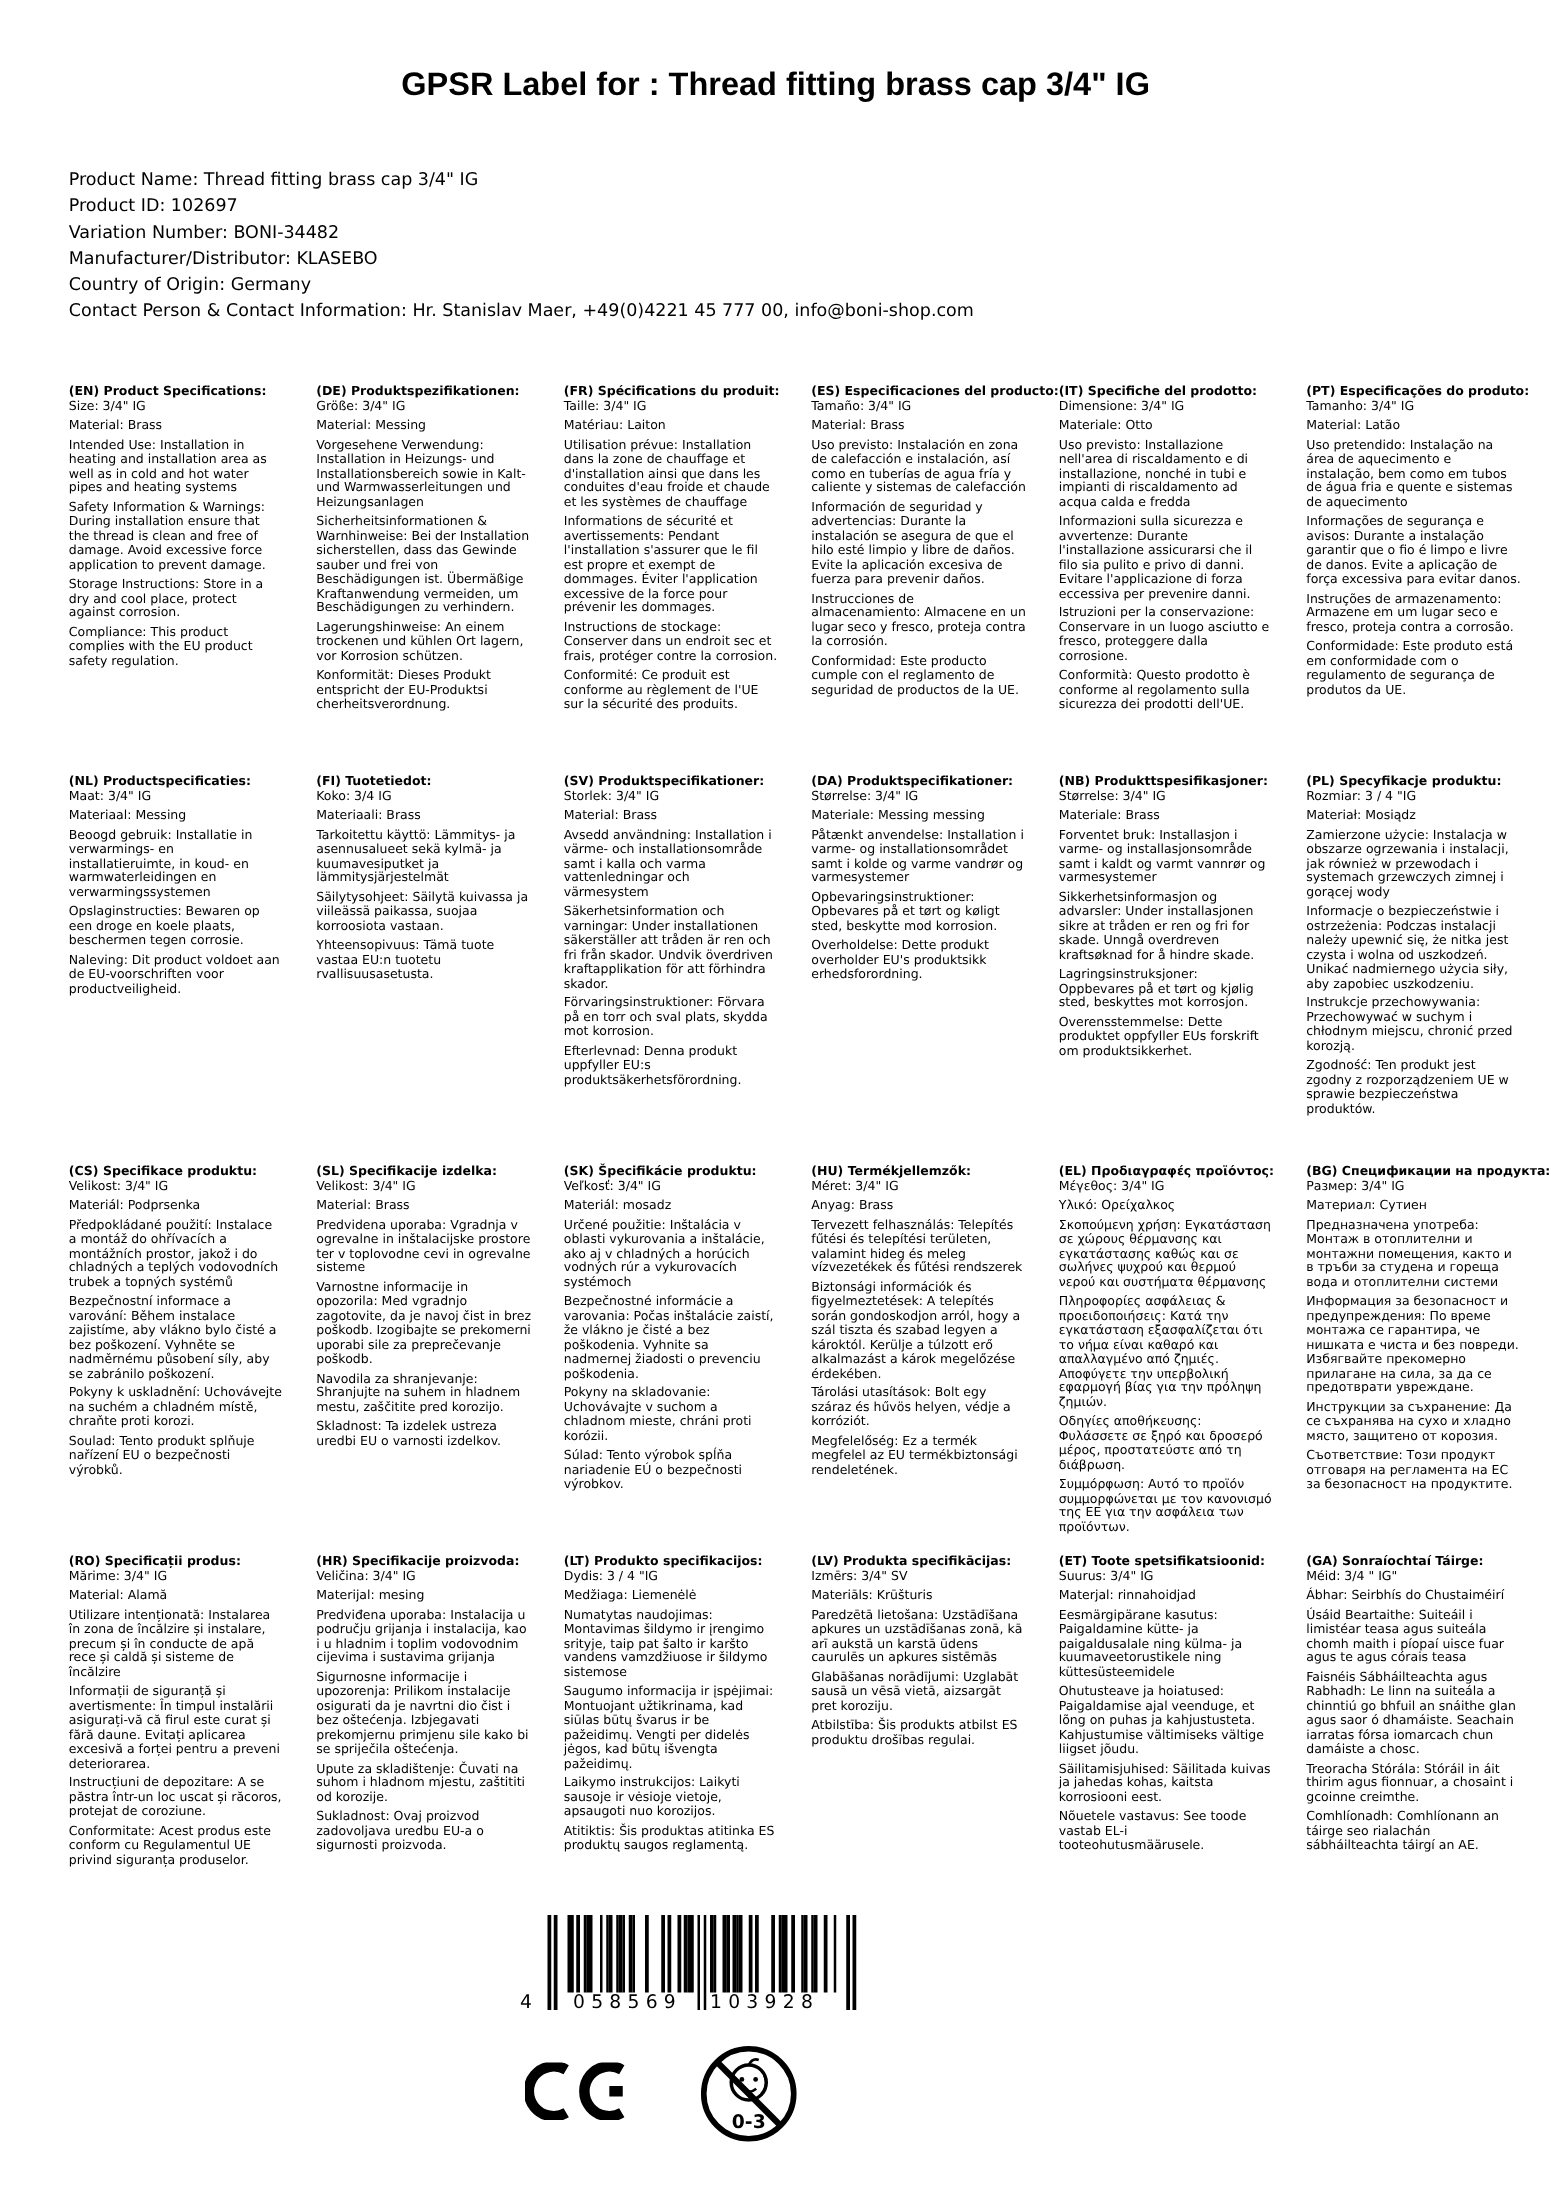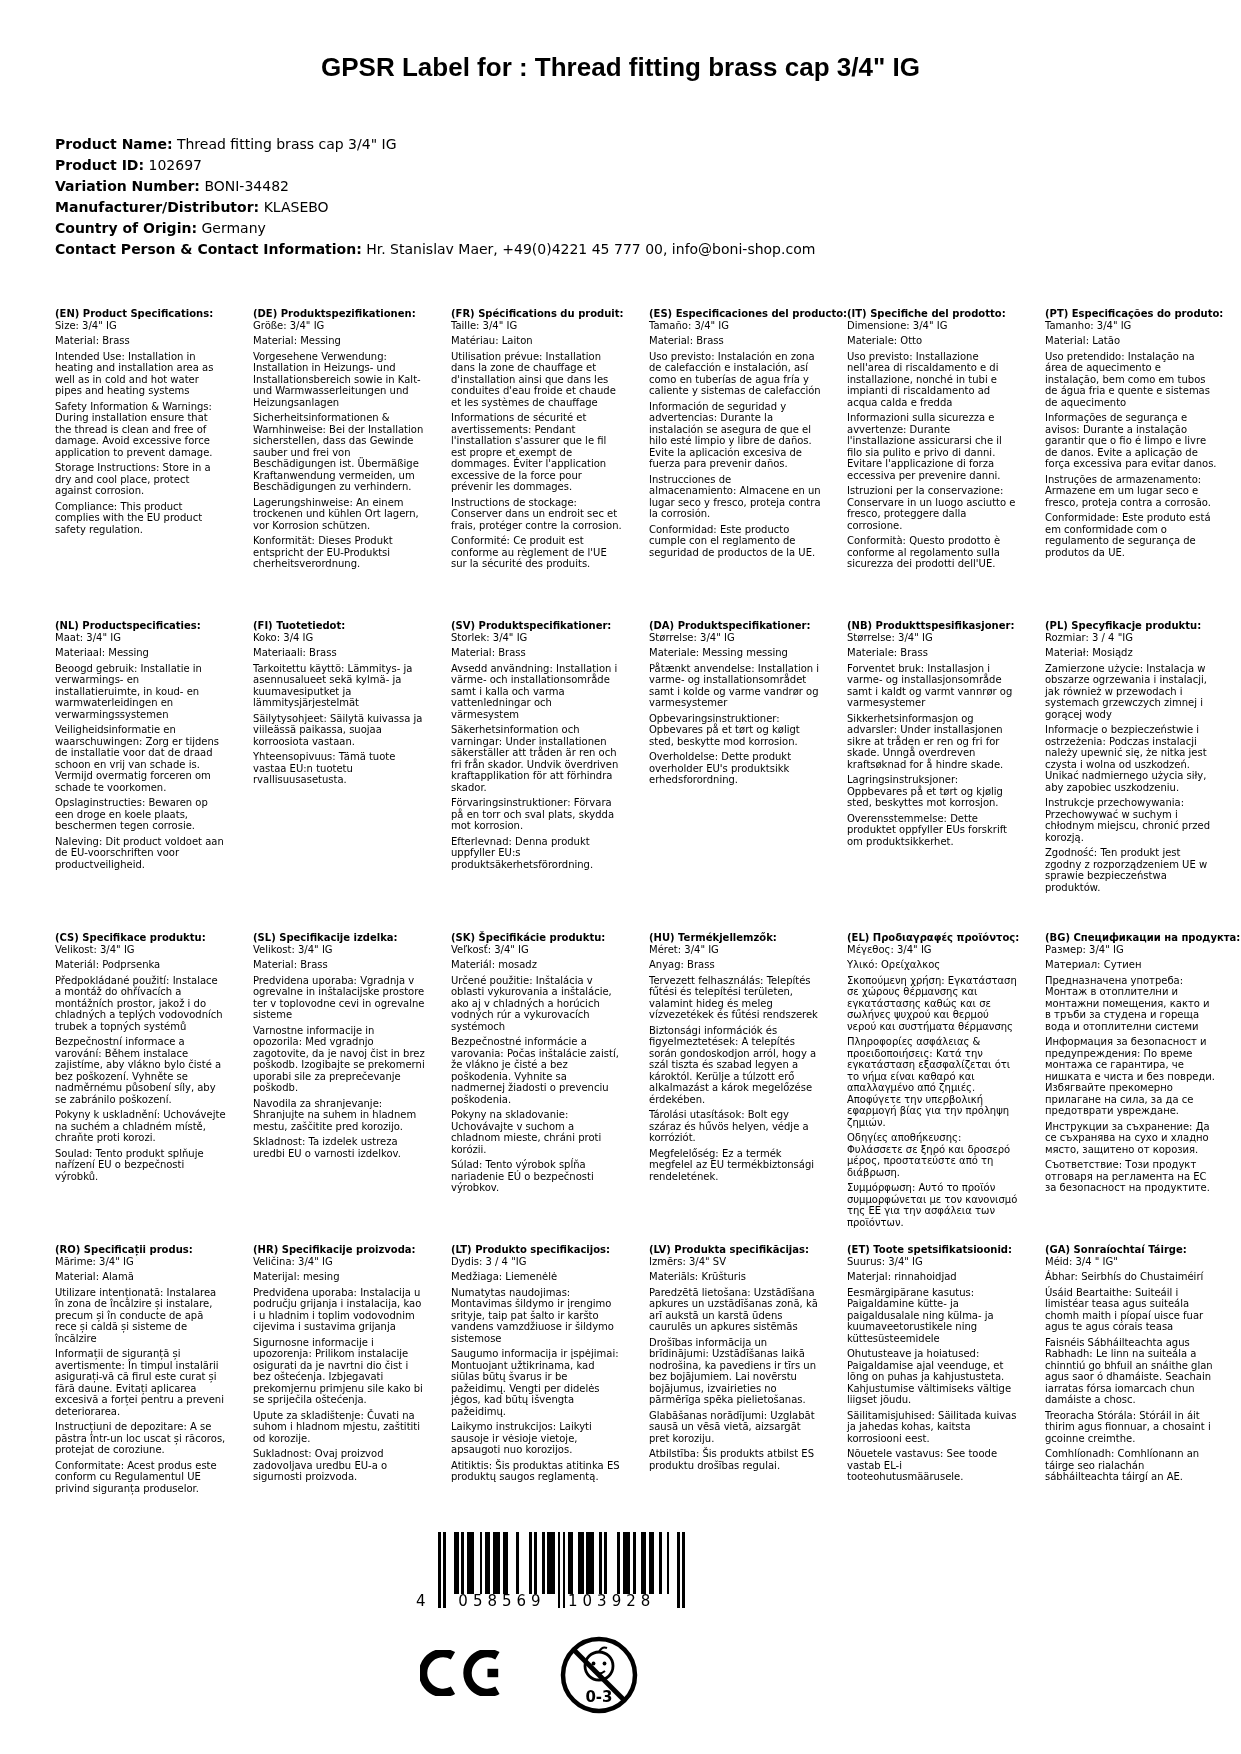--- a/index.html
+++ b/index.html
@@ -6,21 +6,21 @@
   html,body { background:#fff; }
   body { font-family:"DejaVu Sans","Liberation Sans",sans-serif; color:#000; }
   .page { position:relative; width:1241px; height:1754px; background:#fff; overflow:hidden; }
 
   .title { position:absolute; left:0; top:52px; width:100%; text-align:center;
            font-family:"Liberation Sans","DejaVu Sans",sans-serif;
            font-size:26px; font-weight:bold; letter-spacing:0; }
 
   .product-info { position:absolute; left:55px; top:134px; }
   .pi-row   { font-size:14px; line-height:21px; white-space:nowrap; }
-  .pi-label { font-weight:bold; }
+  .pi-label { font-weight:normal; }
 
   .spec-grid { position:absolute; left:55px; top:308px;
                display:grid; grid-template-columns:repeat(6,172px);
                column-gap:26px; grid-auto-rows:312px; align-items:start; }
   .spec-block  { width:172px; }
   .spec-header { font-size:10px; font-weight:bold; line-height:11.5px; white-space:nowrap; }
   .spec-p      { font-size:10px; line-height:11.5px; margin-top:4px; }
   .spec-p.first{ margin-top:0; }
 
   .barcode  { position:absolute; left:408px; top:1532px; width:300px; height:96px; }
@@ -133,21 +133,20 @@
         <p class="spec-p">Informações de segurança e avisos: Durante a instalação garantir que o fio é limpo e livre de danos. Evite a aplicação de força excessiva para evitar danos.</p>
         <p class="spec-p">Instruções de armazenamento: Armazene em um lugar seco e fresco, proteja contra a corrosão.</p>
         <p class="spec-p">Conformidade: Este produto está em conformidade com o regulamento de segurança de produtos da UE.</p>
       </div>
 
   <div class="spec-block">
     <div class="spec-header">(NL) Productspecificaties:</div>
   <p class="spec-p first">Maat: 3/4" IG</p>
         <p class="spec-p">Materiaal: Messing</p>
         <p class="spec-p">Beoogd gebruik: Installatie in verwarmings- en installatieruimte, in koud- en warmwaterleidingen en verwarmingssystemen</p>
-        <p class="spec-p">Veiligheidsinformatie en waarschuwingen: Zorg er tijdens de installatie voor dat de draad schoon en vrij van schade is. Vermijd overmatig forceren om schade te voorkomen.</p>
         <p class="spec-p">Opslaginstructies: Bewaren op een droge en koele plaats, beschermen tegen corrosie.</p>
         <p class="spec-p">Naleving: Dit product voldoet aan de EU-voorschriften voor productveiligheid.</p>
       </div>
 
   <div class="spec-block">
     <div class="spec-header">(FI) Tuotetiedot:</div>
   <p class="spec-p first">Koko: 3/4 IG</p>
         <p class="spec-p">Materiaali: Brass</p>
         <p class="spec-p">Tarkoitettu käyttö: Lämmitys- ja asennusalueet sekä kylmä- ja kuumavesiputket ja lämmitysjärjestelmät</p>
         <p class="spec-p">Säilytysohjeet: Säilytä kuivassa ja viileässä paikassa, suojaa korroosiota vastaan.</p>
@@ -281,21 +280,20 @@
         <p class="spec-p">Saugumo informacija ir įspėjimai: Montuojant užtikrinama, kad siūlas būtų švarus ir be pažeidimų. Vengti per didelės jėgos, kad būtų išvengta pažeidimų.</p>
         <p class="spec-p">Laikymo instrukcijos: Laikyti sausoje ir vėsioje vietoje, apsaugoti nuo korozijos.</p>
         <p class="spec-p">Atitiktis: Šis produktas atitinka ES produktų saugos reglamentą.</p>
       </div>
 
   <div class="spec-block">
     <div class="spec-header">(LV) Produkta specifikācijas:</div>
   <p class="spec-p first">Izmērs: 3/4" SV</p>
         <p class="spec-p">Materiāls: Krūšturis</p>
         <p class="spec-p">Paredzētā lietošana: Uzstādīšana apkures un uzstādīšanas zonā, kā arī aukstā un karstā ūdens caurulēs un apkures sistēmās</p>
-        <p class="spec-p">Drošības informācija un brīdinājumi: Uzstādīšanas laikā nodrošina, ka pavediens ir tīrs un bez bojājumiem. Lai novērstu bojājumus, izvairieties no pārmērīga spēka pielietošanas.</p>
         <p class="spec-p">Glabāšanas norādījumi: Uzglabāt sausā un vēsā vietā, aizsargāt pret koroziju.</p>
         <p class="spec-p">Atbilstība: Šis produkts atbilst ES produktu drošības regulai.</p>
       </div>
 
   <div class="spec-block">
     <div class="spec-header">(ET) Toote spetsifikatsioonid:</div>
   <p class="spec-p first">Suurus: 3/4" IG</p>
         <p class="spec-p">Materjal: rinnahoidjad</p>
         <p class="spec-p">Eesmärgipärane kasutus: Paigaldamine kütte- ja paigaldusalale ning külma- ja kuumaveetorustikele ning küttesüsteemidele</p>
         <p class="spec-p">Ohutusteave ja hoiatused: Paigaldamise ajal veenduge, et lõng on puhas ja kahjustusteta. Kahjustumise vältimiseks vältige liigset jõudu.</p>

